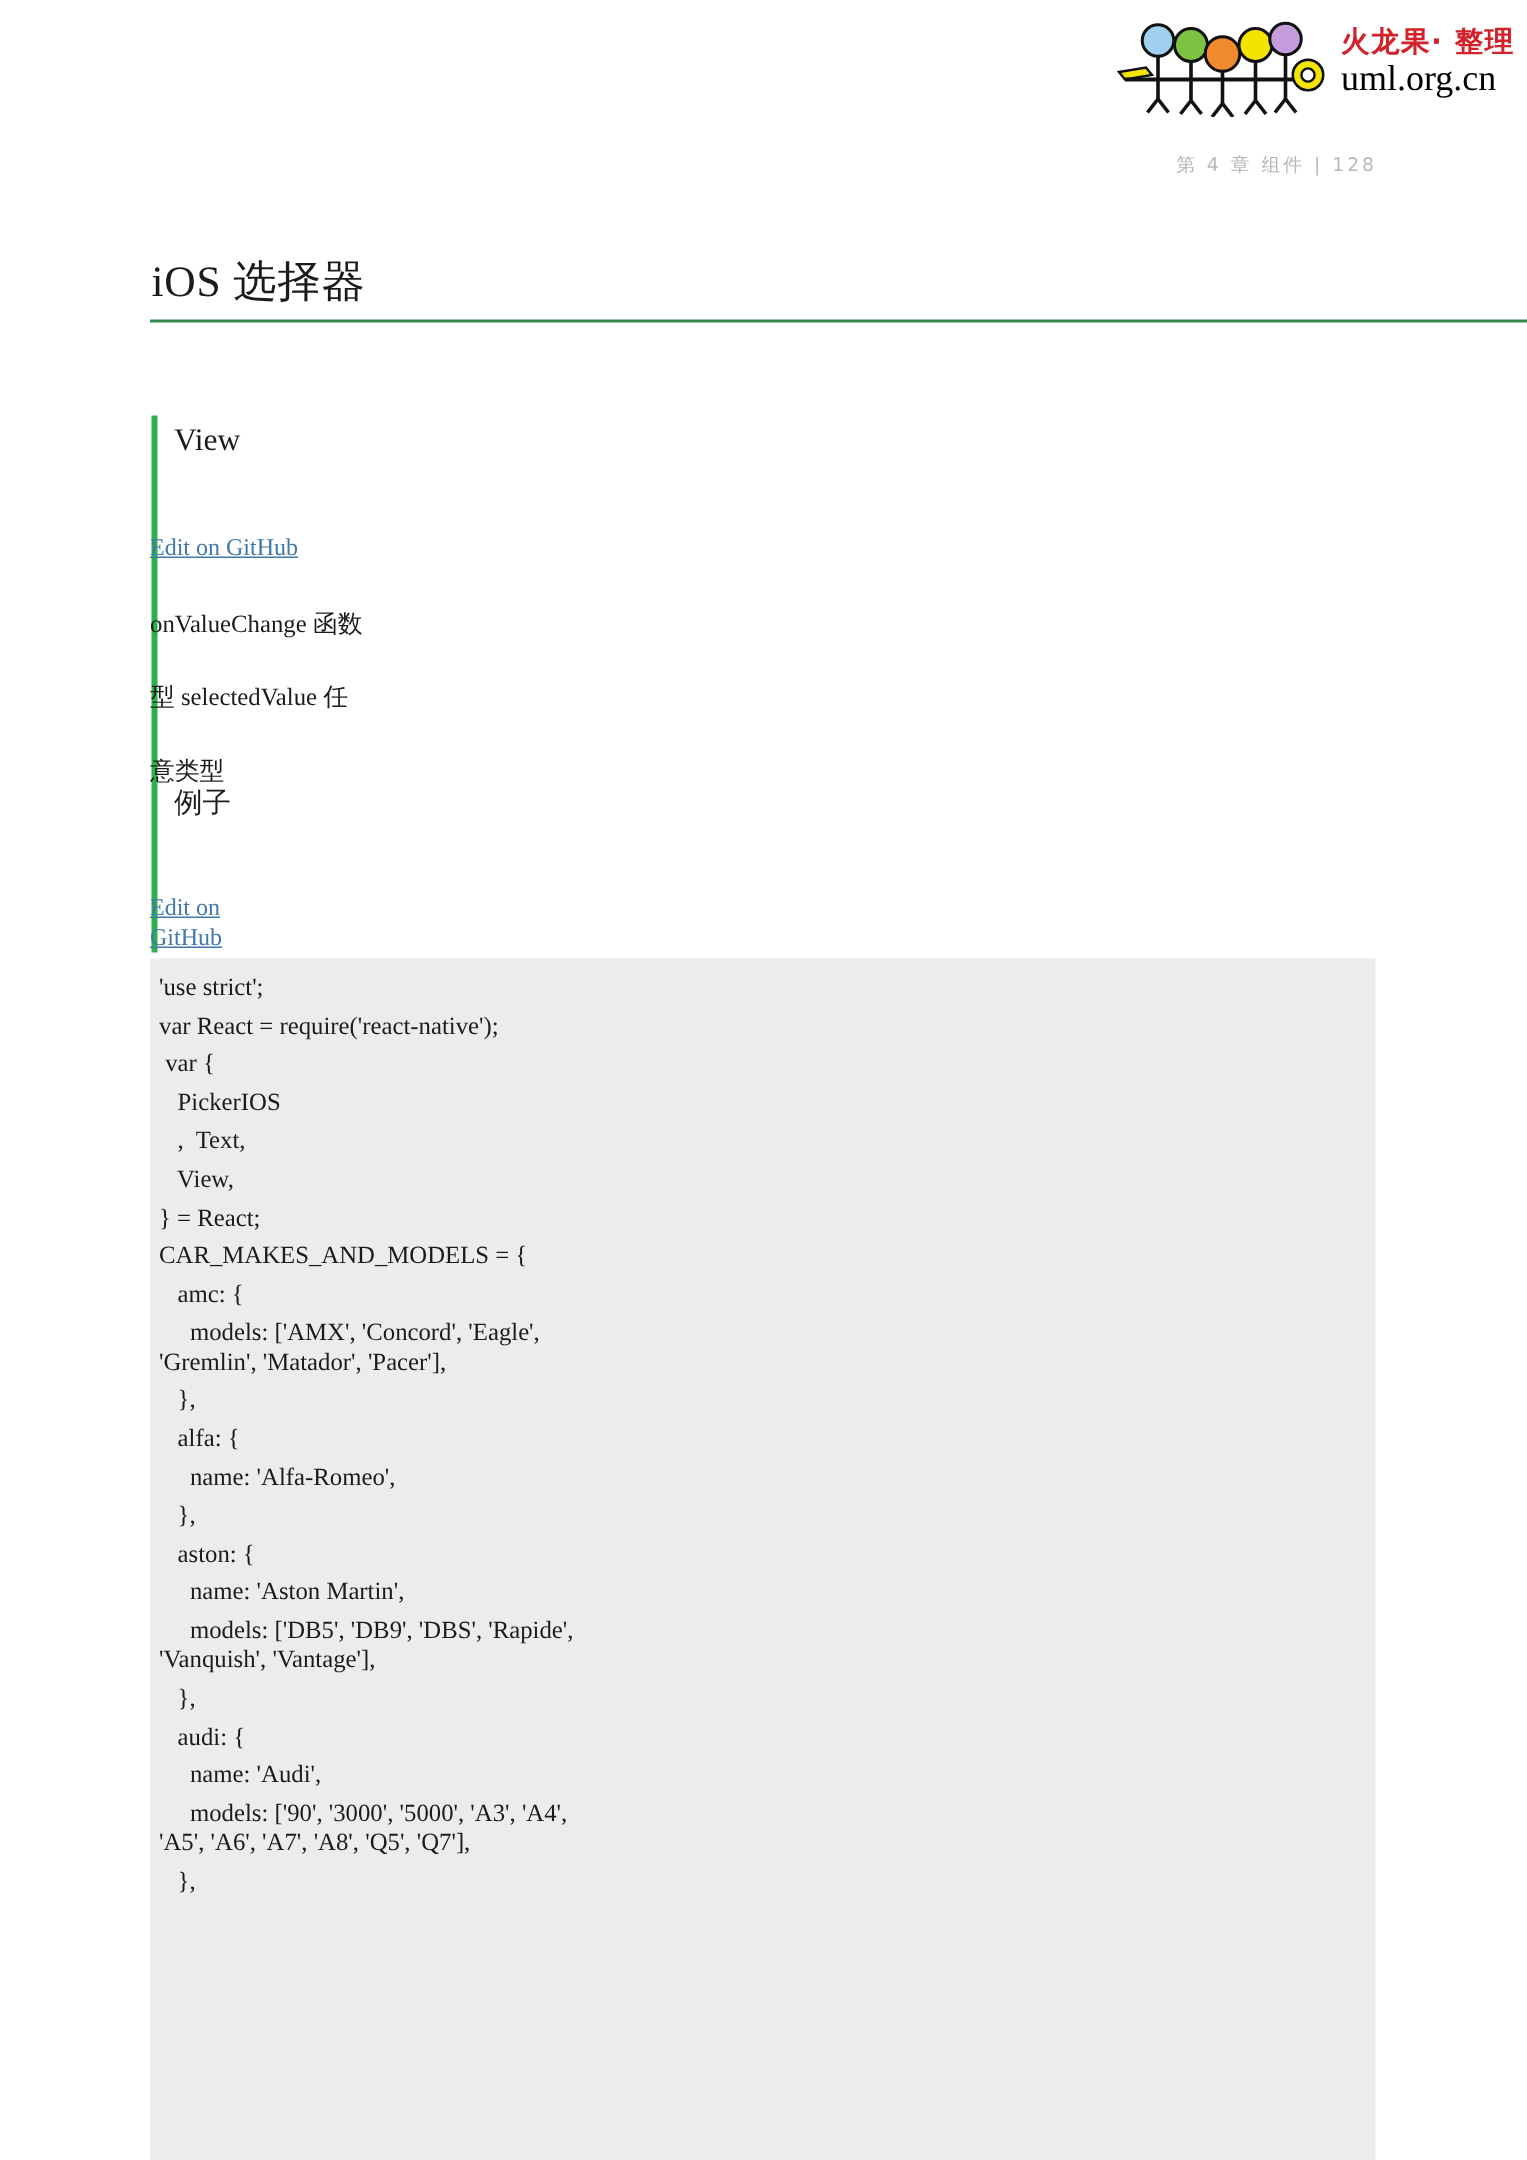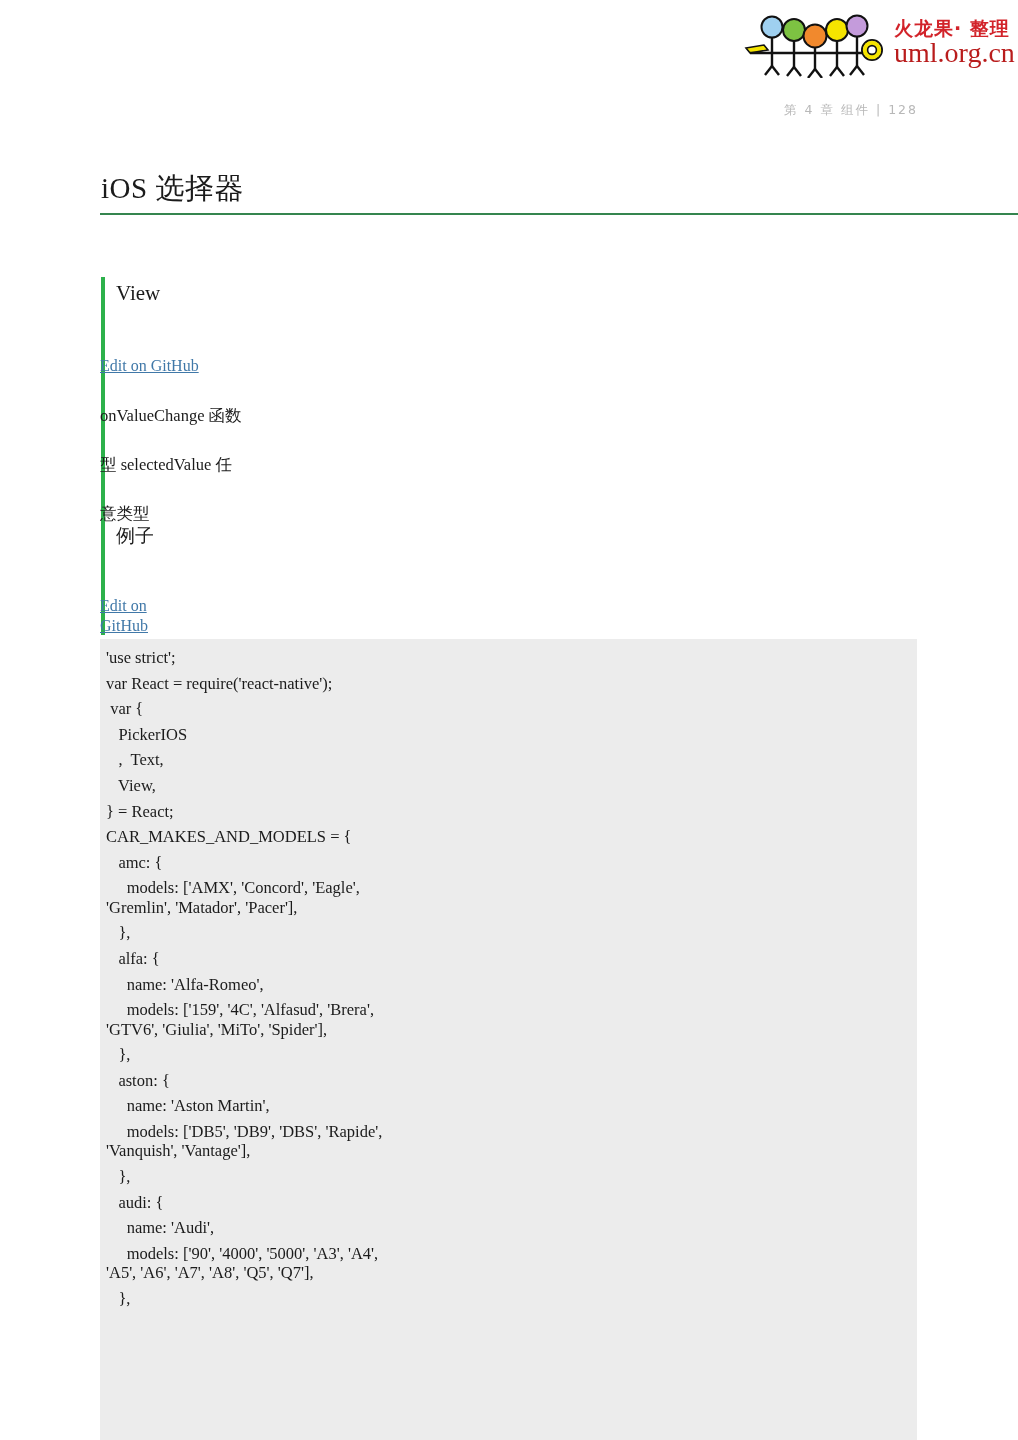--- a/index.html
+++ b/index.html
@@ -41,25 +41,24 @@
     font-family: "DejaVu Sans", "Liberation Sans", sans-serif;
     font-weight: bold;
     font-size: 19px;
     color: #d2232a;
     letter-spacing: 1px;
     line-height: 24px;
     white-space: nowrap;
   }
   .logo-url {
     font-family: "Liberation Serif", serif;
-    font-size: 28px;
-    color: #b91c1c;
+    font-size: 24px;
+    color: #000000;
     line-height: 26px;
     white-space: nowrap;
-    text-align: center;
   }
 
   
   .running-head {
     position: absolute;
     top: 102px;
     right: 100px;
     font-family: "DejaVu Sans", "Liberation Sans", sans-serif;
     font-size: 12.5px;
     color: #b8b8b8;
@@ -254,23 +253,22 @@
     <div class="code-line">   PickerIOS</div>
     <div class="code-line">   ,  Text,</div>
     <div class="code-line">   View,</div>
     <div class="code-line">} = React;</div>
     <div class="code-line">CAR_MAKES_AND_MODELS = {</div>
     <div class="code-line">   amc: {</div>
     <div class="code-line wrapwide">     models: ['AMX', 'Concord', 'Eagle', 'Gremlin', 'Matador', 'Pacer'],</div>
     <div class="code-line">   },</div>
     <div class="code-line">   alfa: {</div>
     <div class="code-line">     name: 'Alfa-Romeo',</div>
-    <div class="code-line wrapwide">     models: ['159', '4C', 'Alfasud', 'Brera', 'GTV6', 'Giulia', 'MiTo', 'Spider'],</div>
     <div class="code-line">   },</div>
     <div class="code-line">   aston: {</div>
     <div class="code-line">     name: 'Aston Martin',</div>
     <div class="code-line wrapwide">     models: ['DB5', 'DB9', 'DBS', 'Rapide', 'Vanquish', 'Vantage'],</div>
     <div class="code-line">   },</div>
     <div class="code-line">   audi: {</div>
     <div class="code-line">     name: 'Audi',</div>
-    <div class="code-line wrapwide">     models: ['90', '4000', '5000', 'A3', 'A4', 'A5', 'A6', 'A7', 'A8', 'Q5', 'Q7'],</div>
+    <div class="code-line wrapwide">     models: ['90', '3000', '5000', 'A3', 'A4', 'A5', 'A6', 'A7', 'A8', 'Q5', 'Q7'],</div>
     <div class="code-line">   },</div>
   </div>
 
 </body></html>

